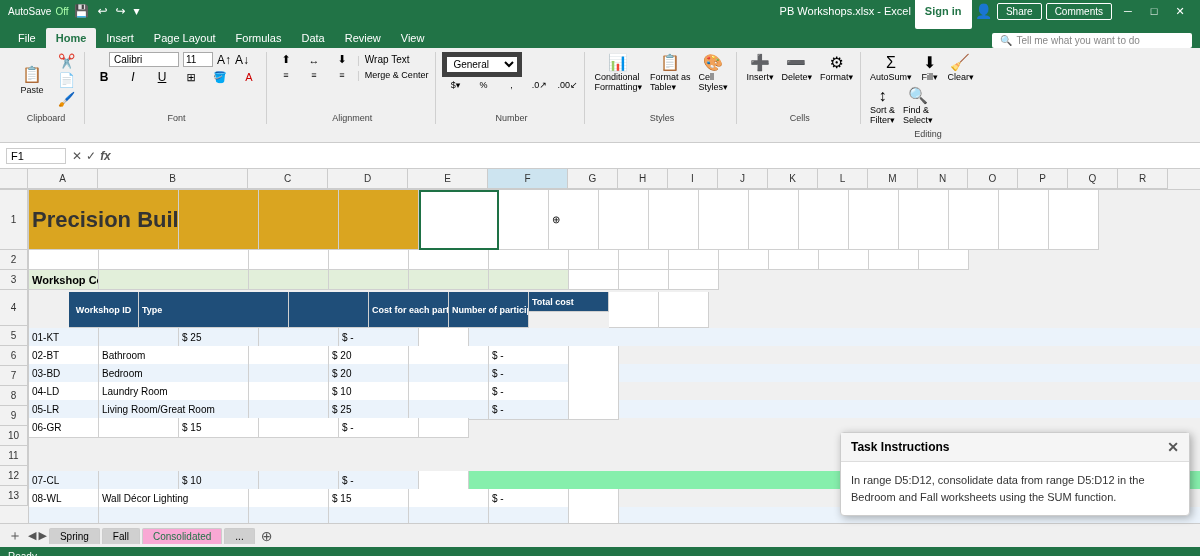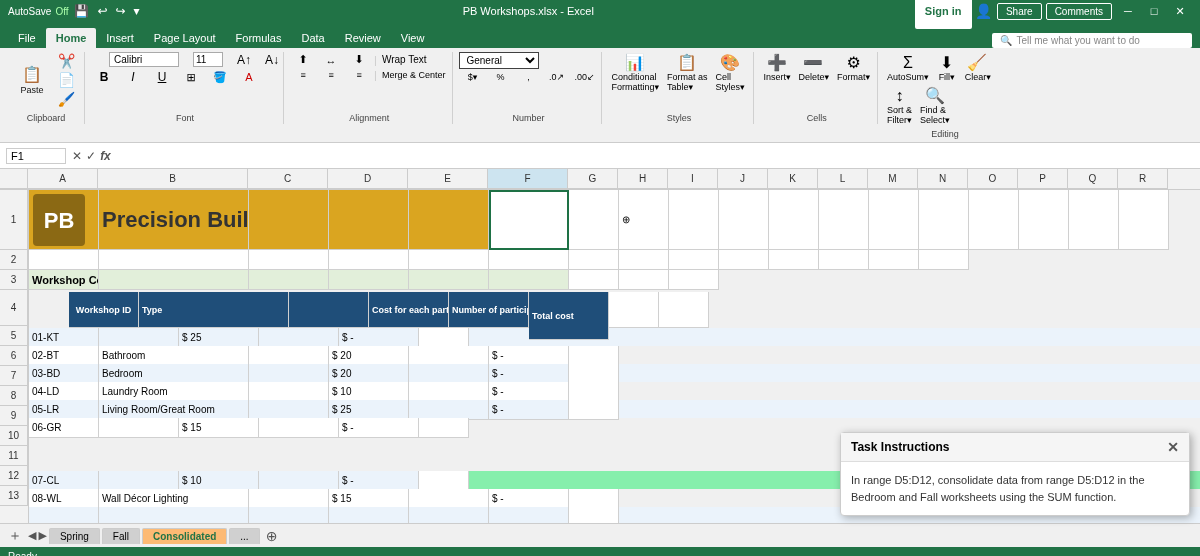--- a/index.html
+++ b/index.html
@@ -111,22 +111,22 @@
     .sheet-tab {
       padding: 2px 10px;
       font-size: 10px;
       border: 1px solid #ccc;
       border-bottom: none;
       background: #d0d0d0;
       cursor: pointer;
       border-radius: 2px 2px 0 0;
     }
     .sheet-tab.active {
-      background: #fdba74;
-      font-weight: bold;
+      background: #f9a8d4;
+      font-weight: normal;
       color: #217346;
     }
     .sheet-add { font-size: 14px; cursor: pointer; color: #555; padding: 0 4px; }
 
     
     .status-bar {
       background: #217346;
       color: white;
       height: 18px;
       display: flex;
@@ -198,21 +198,21 @@
     }
     .font-size-box {
       border: 1px solid #aaa;
       padding: 1px 2px;
       font-size: 10px;
       width: 30px;
       background: white;
     }
     select.ribbon-select {
       font-size: 10px;
-      border: 1px solid #404040;
+      border: 5px solid #404040;
       padding: 1px 2px;
       background: white;
     }
 
     .top-bar-row {
       display: flex;
       align-items: center;
       height: 22px;
       background: #217346;
       padding: 0 8px;
@@ -285,21 +285,21 @@
 </head>
 <body>
 
 <div class="top-bar-row">
   <span style="color:white;font-size:10px;">AutoSave</span>
   <span style="color:#aaffaa;font-size:10px;cursor:pointer;">Off</span>
   <span class="qat-btn" title="Save">💾</span>
   <span class="qat-btn" title="Undo">↩</span>
   <span class="qat-btn" title="Redo">↪</span>
   <span class="qat-btn">▾</span>
-  <div style="flex:1; text-align:center;">
+  <div style="flex:1; text-align:right;">
     <span style="color:white;font-size:11px;">PB Workshops.xlsx - Excel</span>
   </div>
   <button class="sign-in-btn">Sign in</button>
   <span style="color:white;font-size:14px;">👤</span>
   <button class="share-btn">Share</button>
   <button class="share-btn">Comments</button>
   <div class="window-btns">
     <div class="win-btn">─</div>
     <div class="win-btn">□</div>
     <div class="win-btn close">✕</div>
@@ -333,21 +333,21 @@
       <div style="display:flex;flex-direction:column;gap:1px;">
         <div class="rb" style="font-size:14px;">✂️</div>
         <div class="rb" style="font-size:14px;">📄</div>
         <div class="rb" style="font-size:14px;">🖌️</div>
       </div>
     </div>
     <span class="ribbon-section-label">Clipboard</span>
   </div>
 
   <div class="ribbon-section" style="min-width:140px;">
-    <div class="ribbon-row" style="gap:14px;padding-left:18px;">
+    <div class="ribbon-row" style="gap:4px;padding-left:18px;">
       <input class="font-name-box" readonly="" style="font-size: 10px;" value="Calibri">
       <input class="font-size-box" readonly="" style="font-size: 10px;" value="11">
       <span style="cursor:pointer;font-size:12px;">A↑</span>
       <span style="cursor:pointer;font-size:12px;">A↓</span>
     </div>
     <div class="ribbon-row" style="gap:3px;margin-top:2px;">
       <span style="font-weight:bold;cursor:pointer;font-size:12px;padding:1px 3px;border-radius:2px;" class="rb">B</span>
       <span style="font-style:italic;cursor:pointer;font-size:12px;padding:1px 3px;" class="rb">I</span>
       <span style="text-decoration:underline;cursor:pointer;font-size:12px;padding:1px 3px;" class="rb">U</span>
       <span class="rb" style="font-size:11px;">⊞</span>
@@ -506,27 +506,20 @@
         <div class="row-header-cell">9</div>
         <div class="row-header-cell">10</div>
         <div class="row-header-cell">11</div>
         <div class="row-header-cell">12</div>
         <div class="row-header-cell">13</div>
       </div>
 
       <div style="flex:1;overflow:auto;">
 
         <div style="display:flex;height:60px;" class="grid-row">
-          <div class="cell col-a" style="height:60px;background:#DAA520;padding:4px;">
-
-            <svg width="52" height="52" viewBox="0 0 52 52">
-              <rect width="52" height="52" fill="#8B6914" rx="4"></rect>
-              <text x="26" y="34" text-anchor="middle" font-size="22" font-weight="bold" fill="white">PB</text>
-            </svg>
-          </div>
           <div class="cell col-b" style="height:60px;background:#DAA520;font-size:22px;font-weight:bold;color:#333;">Precision Building</div>
           <div class="cell col-c" style="height:60px;background:#DAA520;"></div>
           <div class="cell col-d" style="height:60px;background:#DAA520;"></div>
           <div class="cell col-e" style="height:60px;background:#DAA520;"></div>
           <div class="cell col-f" style="height:60px;border:2px solid #1e7145;"></div>
           <div class="cell col-g" style="height:60px;"></div>
           <div class="cell col-h" style="height:60px;">⊕</div>
           <div class="cell col-i" style="height:60px;"></div>
           <div class="cell col-j" style="height:60px;"></div>
           <div class="cell col-k" style="height:60px;"></div>
@@ -567,21 +560,21 @@
           <div class="cell col-h"></div>
           <div class="cell col-i"></div>
         </div>
 
         <div style="display:flex;height:36px;padding-left:40px;" class="grid-row">
           <div class="cell col-a" style="background:#1F4E79;color:white;font-weight:bold;font-size:9px;text-align:center;height:36px;align-items:center;justify-content:center;">Workshop ID</div>
           <div class="cell col-b" style="background:#1F4E79;color:white;font-weight:bold;font-size:9px;height:36px;align-items:center;">Type</div>
           <div class="cell col-c" style="background:#1F4E79;color:white;font-weight:bold;font-size:9px;height:36px;align-items:center;"></div>
           <div class="cell col-d" style="background:#1F4E79;color:white;font-weight:bold;font-size:9px;height:36px;align-items:center;">Cost for each participant</div>
           <div class="cell col-e" style="background:#1F4E79;color:white;font-weight:bold;font-size:9px;height:36px;align-items:center;">Number of participants</div>
-          <div class="cell col-f" style="background:#1F4E79;color:white;font-weight:bold;font-size:9px;height:48px;align-items:center;">Total cost</div>
+          <div class="cell col-f" style="background:#1F4E79;color:white;font-weight:bold;font-size:9px;height:20px;align-items:center;">Total cost</div>
           <div class="cell col-g" style="height:36px;"></div>
           <div class="cell col-h" style="height:36px;"></div>
         </div>
 
         <div style="display:flex;height:18px;background:#EBF3FB;" class="grid-row">
           <div class="cell col-a" style="background:#EBF3FB;font-size:10px;">01-KT</div>
           <div class="cell col-c" style="background:#EBF3FB;font-size:10px;"></div>
           <div class="cell col-d" style="background:#EBF3FB;font-size:10px;">$ 25</div>
           <div class="cell col-e" style="background:#EBF3FB;font-size:10px;"></div>
           <div class="cell col-f" style="background:#EBF3FB;font-size:10px;">$ -</div>

